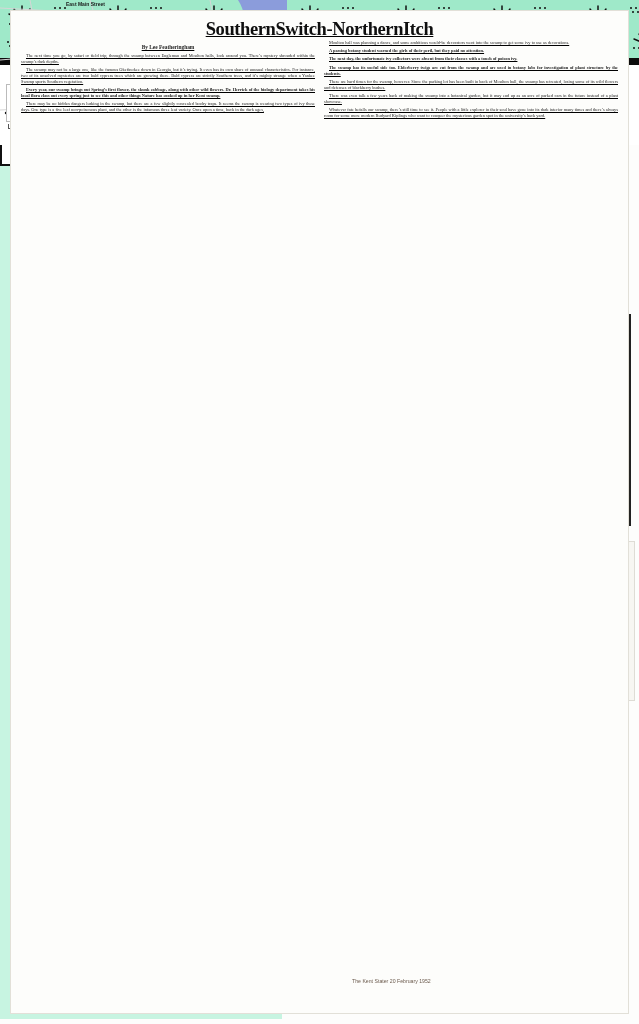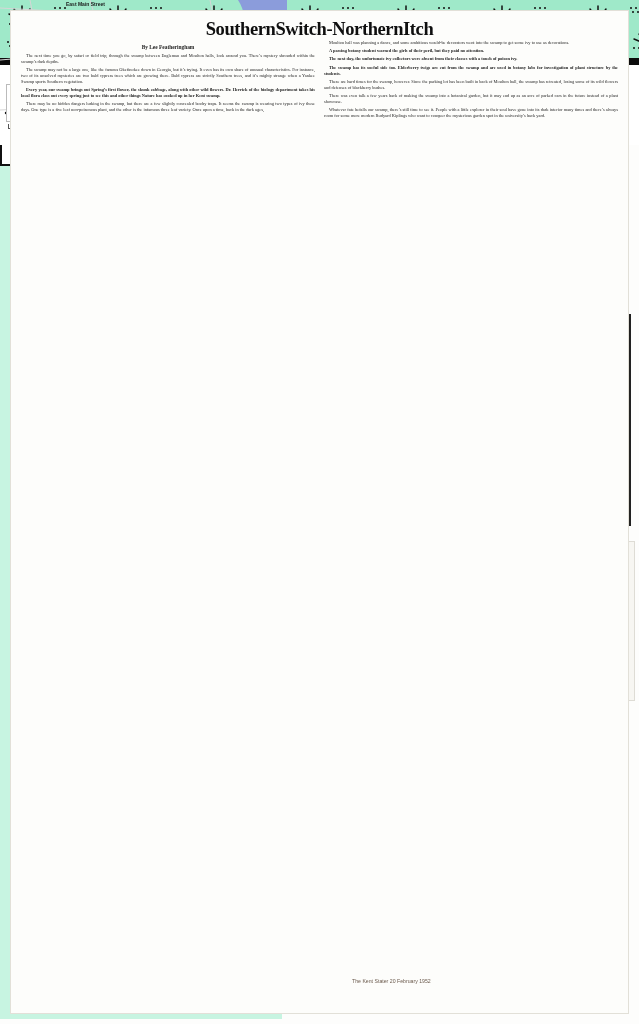--- a/index.html
+++ b/index.html
@@ -105,21 +105,21 @@
 
   
   #essay{left:23px;top:414px;width:329px;height:590px;background:#c7f4e1;
     padding:46px 20px 0 23px;box-sizing:border-box;overflow:hidden;}
   #essay p{margin:0;font:12.4px/1.065 "Liberation Sans",sans-serif;color:#262626;
     text-indent:17px;letter-spacing:.1px;text-align:left;}
 
   
   #southern-wrap{left:351px;top:709px;width:282px;height:263px;background:#c7f4e1;}
   #southern-card{position:absolute;left:10px;top:10px;right:10px;bottom:10px;background:#fdfdfb;
-    border:1px solid #e2e0d8;padding:8px 10px;box-sizing:border-box;overflow:hidden;}
+    border:1px solid #e2e0d8;padding:8px 10px;box-sizing:border-box;overflow:hidden;text-decoration:underline;}
   .so-head{font:bold 18.5px "Liberation Serif",serif;color:#0f0f0f;text-align:center;
     letter-spacing:-.4px;white-space:nowrap;}
   .so-by{font:bold 5.4px "Liberation Serif",serif;text-align:center;margin:4px 0 3px 0;color:#222;}
   .so-cols{display:flex;gap:9px;}
   .so-col{flex:1;font:4.4px/1.36 "Liberation Serif",serif;color:#1e1e1e;text-align:justify;}
   .so-col p{margin:0 0 2.2px 0;text-indent:5px;}
   .so-col p.b{font-weight:bold;}
   .so-credit{position:absolute;left:352px;top:978px;font-size:5.2px;color:#6b5a4d;}
 </style>
 </head>

